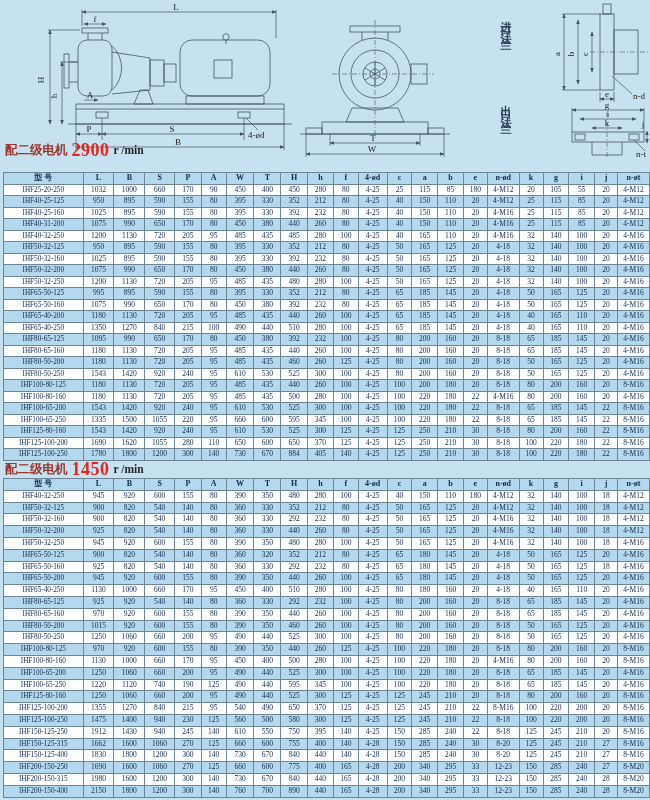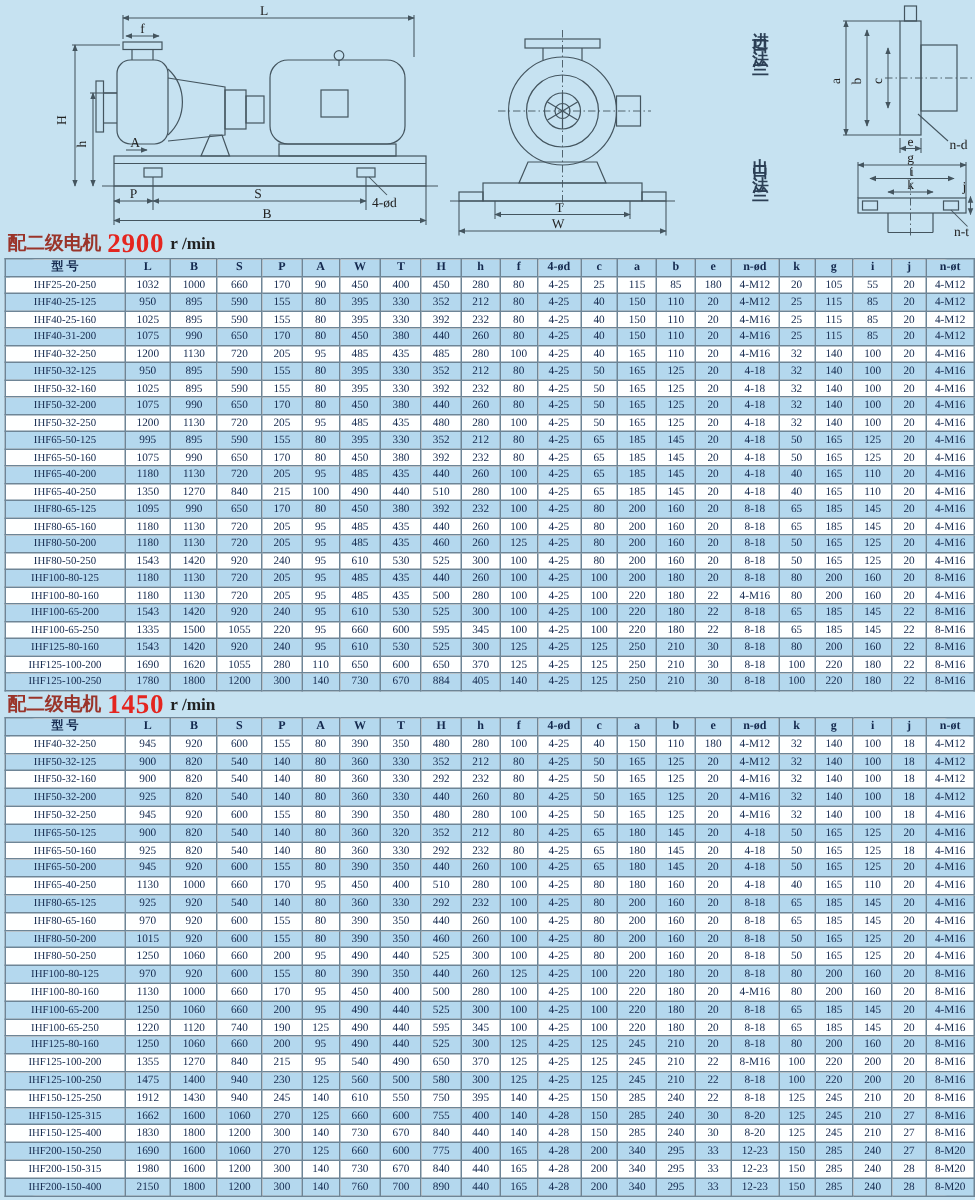--- a/index.html
+++ b/index.html
@@ -23,21 +23,20 @@
   .sec-title{
     position:absolute;left:5px;height:20px;white-space:nowrap;
   }
   .tprefix{font-weight:bold;font-size:12.5px;color:#9a342a;vertical-align:baseline;}
   .tspeed{font-weight:bold;font-size:18px;color:#e4251f;letter-spacing:0.5px;vertical-align:-2px;}
   .tunit{font-size:11.5px;color:#222;font-weight:bold;}
   table{
     position:absolute;left:3px;
     border-collapse:collapse;table-layout:fixed;
     background:#fff;
-    border-radius:26px;
   }
   th,td{
     border:1px solid #6e8596;
     text-align:center;vertical-align:middle;
     padding:0;margin:0;
     font-size:7.5px;line-height:10.5px;
     color:#14294e;
     white-space:nowrap;overflow:hidden;
   }
   #tbl1{top:172px;}
@@ -200,21 +199,21 @@
     <line class="dim" x1="647" y1="131" x2="647" y2="143" marker-start="url(#ar)" marker-end="url(#ar)"></line>
     <text x="643" y="127" text-anchor="middle" font-size="8">j</text>
     <line class="dim" x1="634" y1="140" x2="645" y2="151"></line>
     <text x="636" y="157" text-anchor="start" font-size="8">n-t</text>
   </g>
 </svg>
 
 <div class="vlabel" style="left:498px;top:12px;">进口法兰</div>
 <div class="vlabel" style="left:498px;top:96px;">出口法兰</div>
 
-<div class="sec-title" style="top:152px;text-align:center;">
+<div class="sec-title" style="top:140px;text-align:center;">
   <span class="tprefix">配二级电机</span>
   <span class="tspeed">2900</span>
   <span class="tunit">r /min</span>
 </div>
 
 <table id="tbl1">
     <colgroup>
       <col style="width: 80px;">
       <col style="width: 31px;">
       <col style="width: 31px;">

